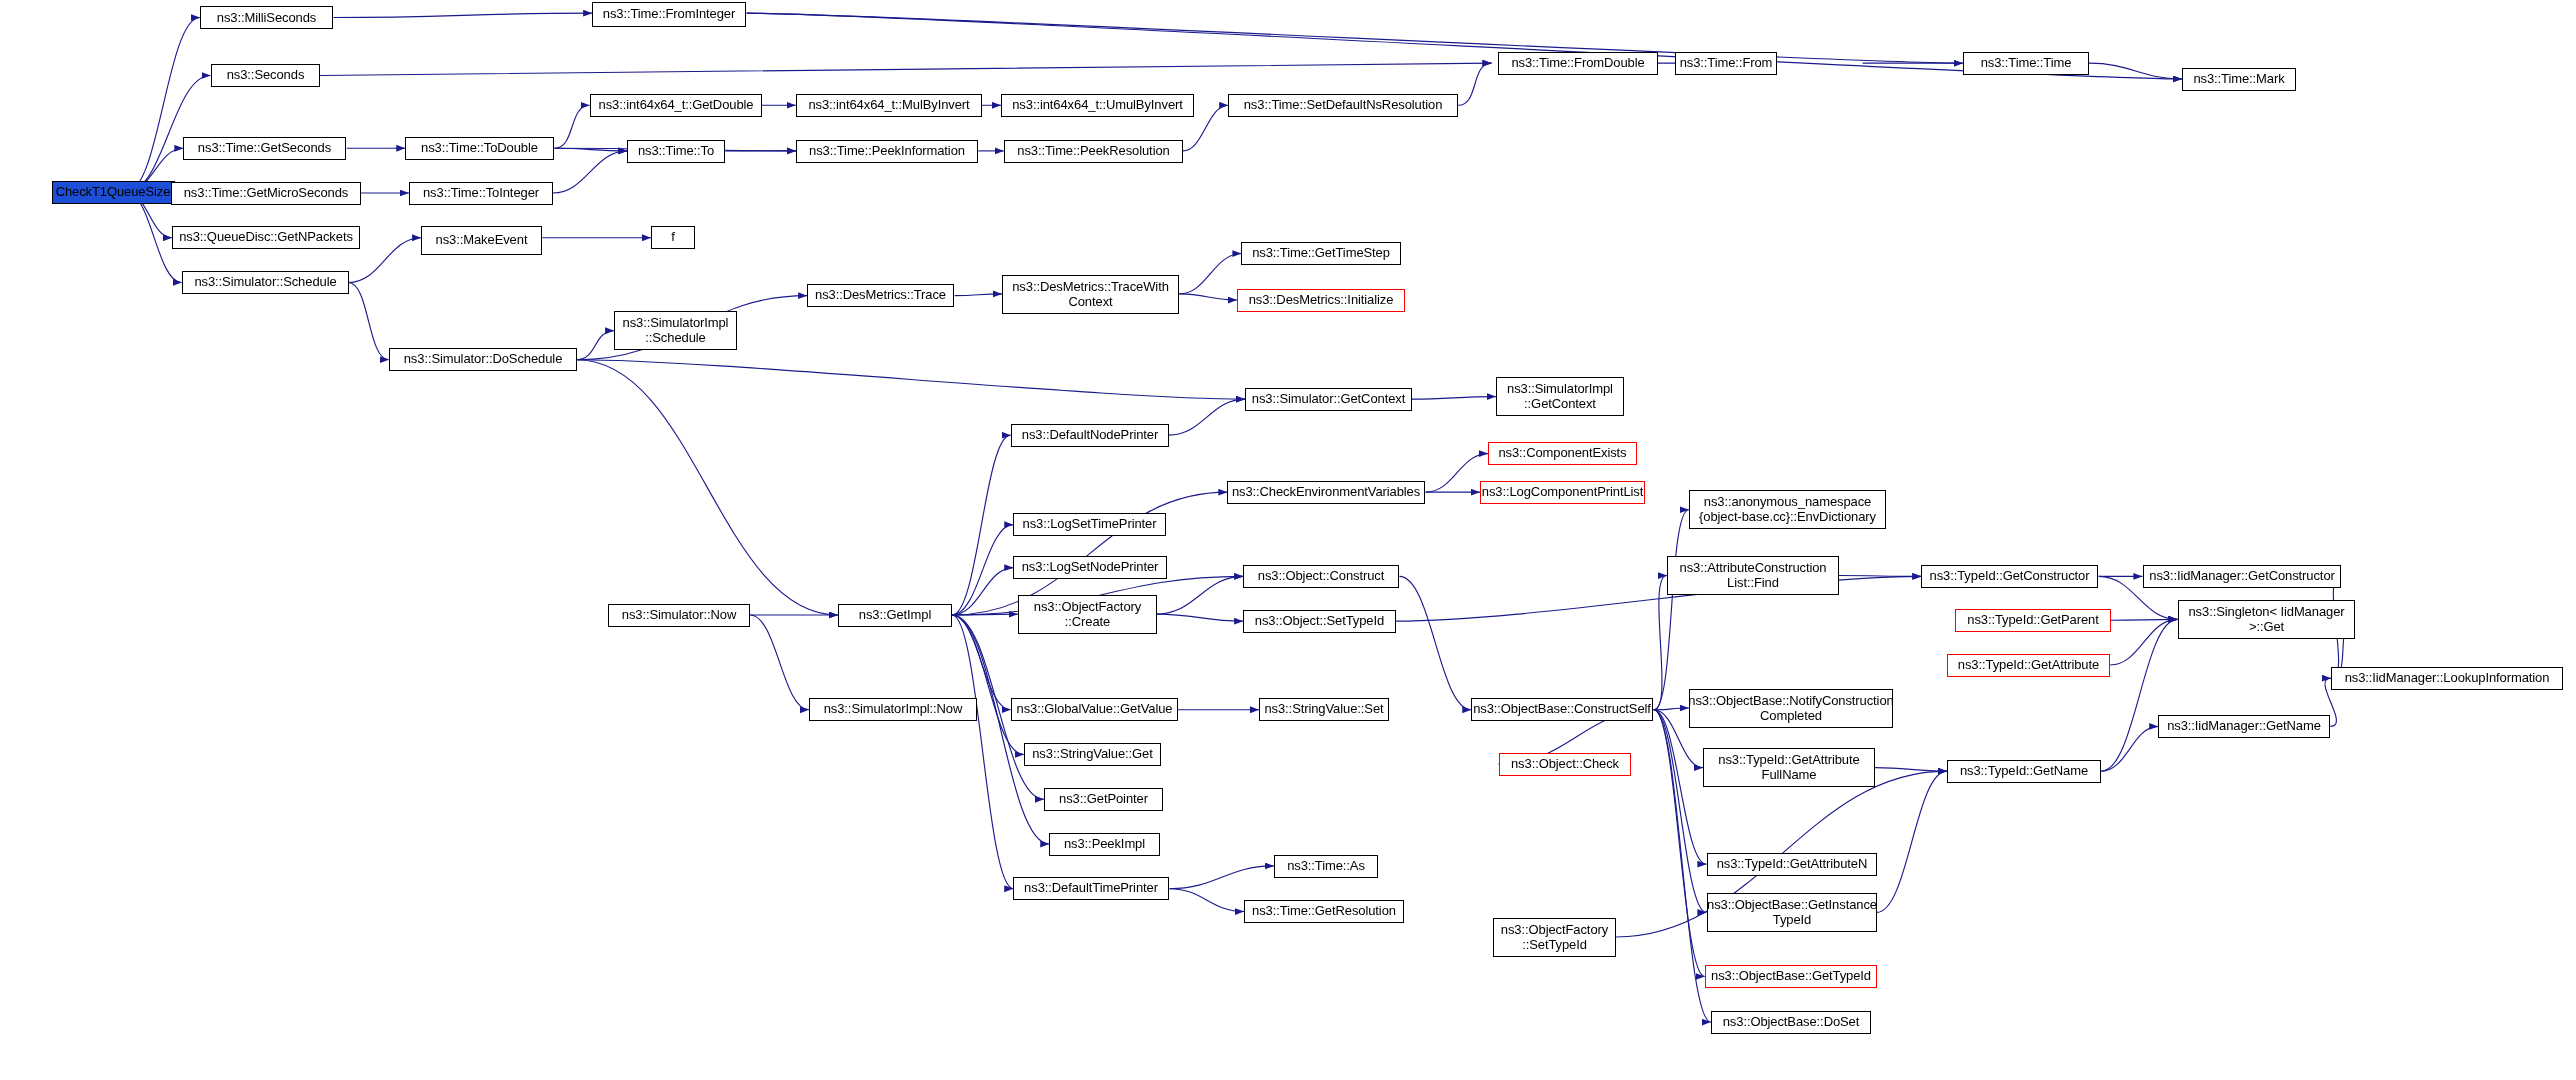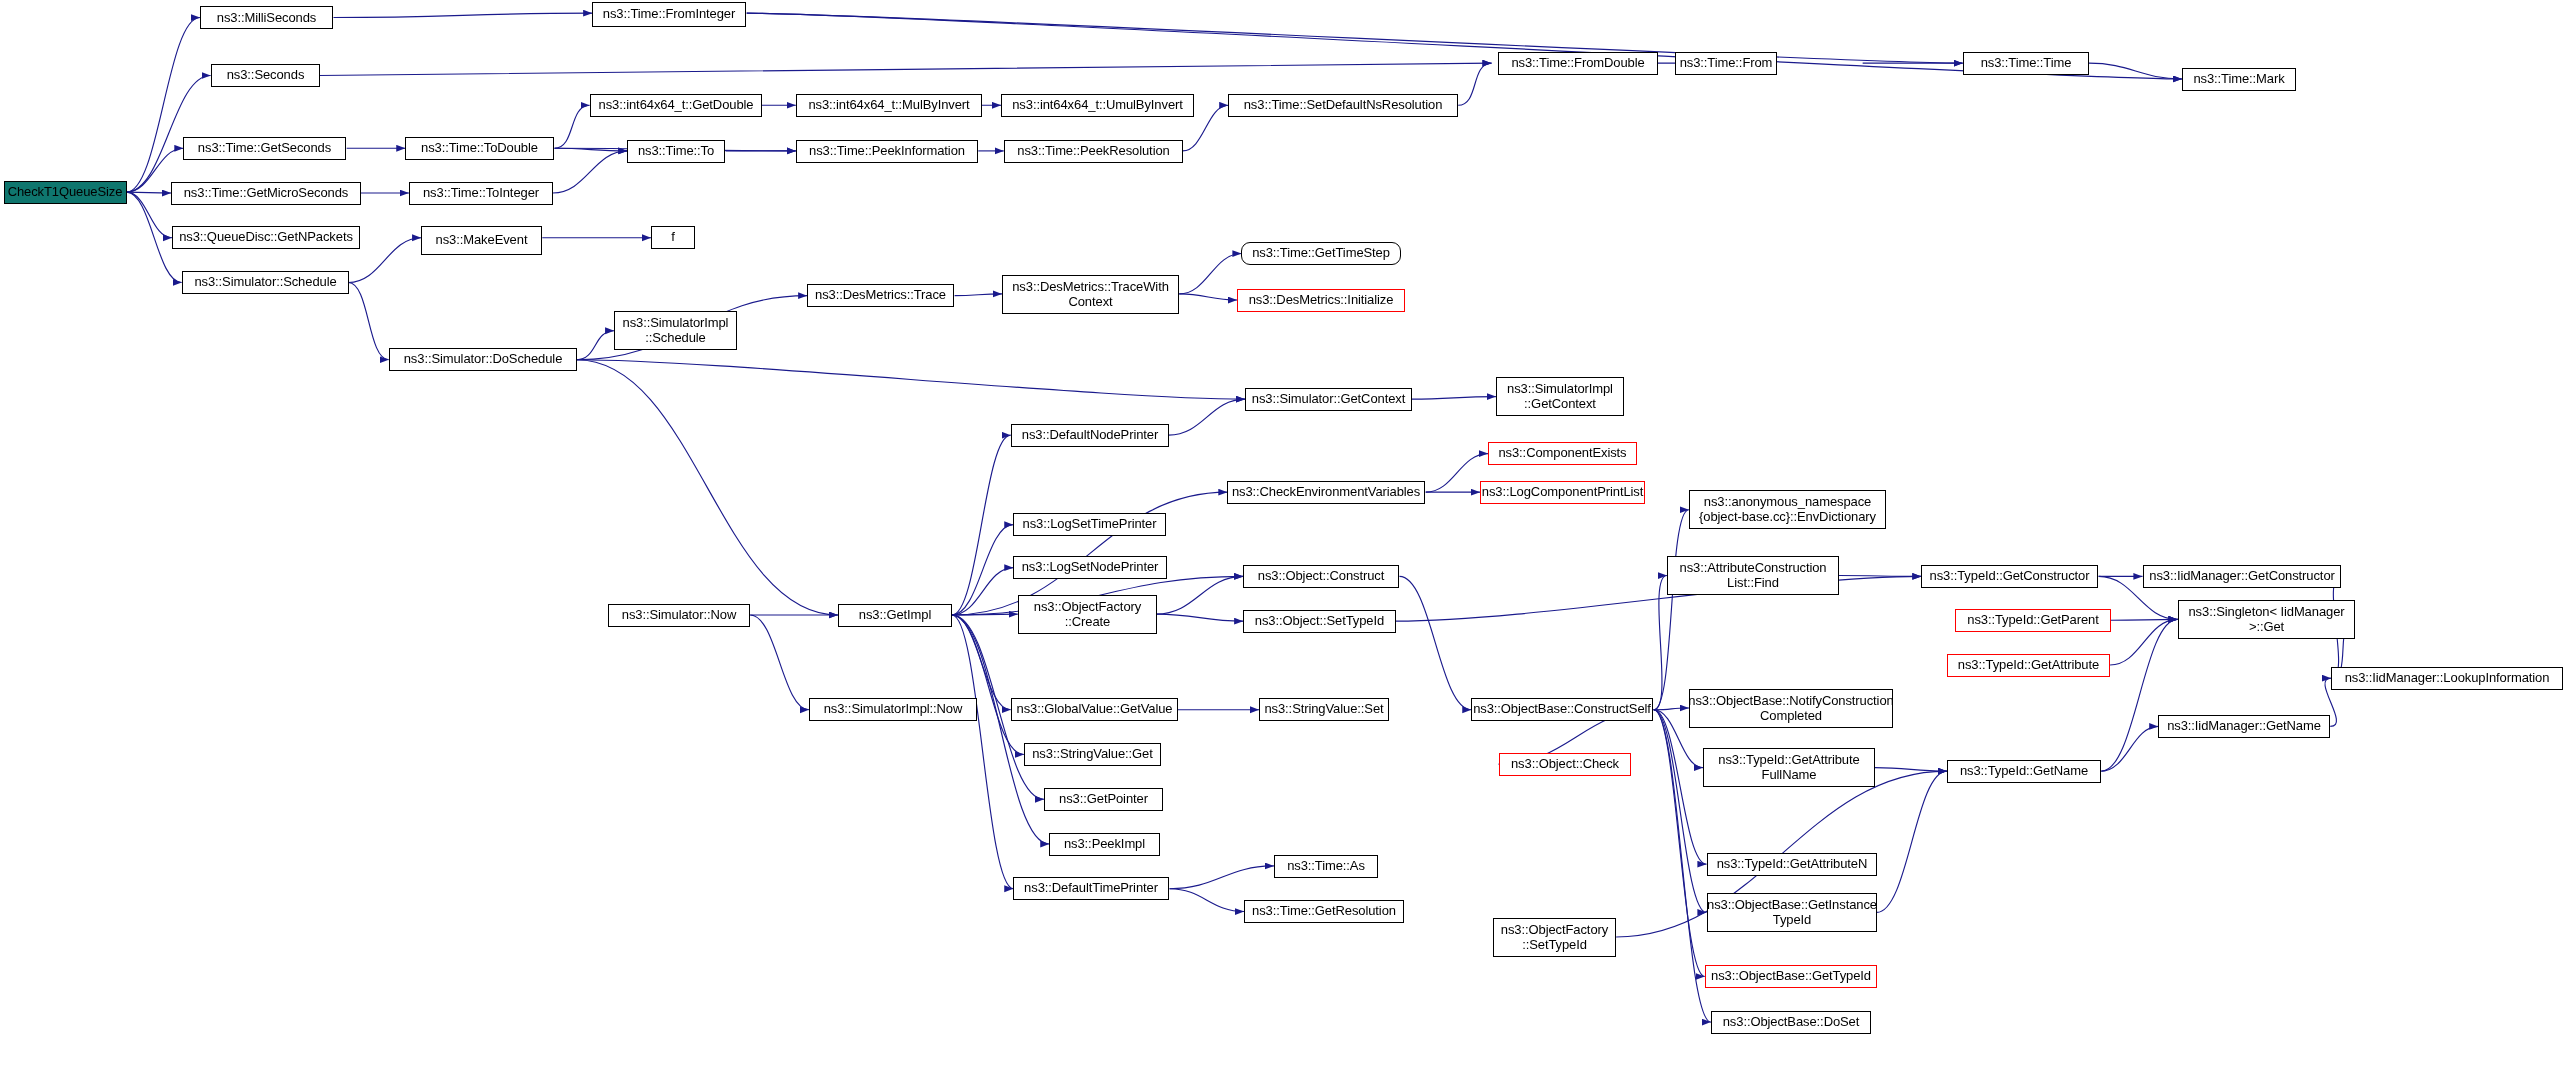--- a/index.html
+++ b/index.html
@@ -36,22 +36,23 @@
     align-items: center;
     justify-content: center;
     white-space: pre-line;
     padding: 0 1.8px;
     letter-spacing: -0.1px;
   }
   .node.red {
     border-color: #ff0000;
   }
   .node.root {
-    background: #0f766e;
+    background: #1d4ed8;
     border-color: #000000;
+    margin-left: 48px;
   }
 </style>
 </head>
 <body>
 
 <div id="canvas">
   <svg id="edges" viewBox="0 0 2936 1231">
     <defs>
       <marker id="arr" markerWidth="9" markerHeight="9" refX="8" refY="3" orient="auto">
         <path d="M0,0 L8,3 L0,6 z" fill="#1a1a8c"></path>
@@ -164,21 +165,21 @@
       <div class="node" style="left: 1492px; top: 52px; width: 160px; height: 23px; margin-left: 6px;">ns3::Time::FromDouble</div>
       <div class="node" style="left: 1675px; top: 52px; width: 102px; height: 23px; text-align: center;">ns3::Time::From</div>
       <div class="node" style="left: 1963px; top: 52px; width: 126px; height: 23px;">ns3::Time::Time</div>
       <div class="node" style="left: 2182px; top: 68px; width: 114px; height: 23px;">ns3::Time::Mark</div>
       <div class="node" style="left: 389px; top: 348px; width: 188px; height: 23px;">ns3::Simulator::DoSchedule</div>
       <div class="node" style="left: 614px; top: 311px; width: 123px; height: 39px;">ns3::SimulatorImpl
 ::Schedule</div>
       <div class="node" style="left: 807px; top: 284px; width: 147px; height: 23px;">ns3::DesMetrics::Trace</div>
       <div class="node" style="left: 1002px; top: 275px; width: 177px; height: 39px;">ns3::DesMetrics::TraceWith
 Context</div>
-      <div class="node" style="left: 1241px; top: 242px; width: 160px; height: 23px; border-radius: 9px;">ns3::Time::GetTimeStep</div>
+      <div class="node" style="left: 1241px; top: 242px; width: 160px; height: 23px;">ns3::Time::GetTimeStep</div>
       <div class="node red" style="left: 1237px; top: 289px; width: 168px; height: 23px;">ns3::DesMetrics::Initialize</div>
       <div class="node" style="left: 1245px; top: 388px; width: 167px; height: 23px;">ns3::Simulator::GetContext</div>
       <div class="node" style="left: 1496px; top: 377px; width: 128px; height: 39px;">ns3::SimulatorImpl
 ::GetContext</div>
       <div class="node" style="left: 1011px; top: 424px; width: 158px; height: 23px;">ns3::DefaultNodePrinter</div>
       <div class="node red" style="left: 1488px; top: 442px; width: 149px; height: 23px;">ns3::ComponentExists</div>
       <div class="node" style="left: 1227px; top: 481px; width: 198px; height: 23px;">ns3::CheckEnvironmentVariables</div>
       <div class="node red" style="left: 1480px; top: 481px; width: 165px; height: 23px;">ns3::LogComponentPrintList</div>
       <div class="node" style="left: 1689px; top: 490px; width: 197px; height: 39px;">ns3::anonymous_namespace
 {object-base.cc}::EnvDictionary</div>

